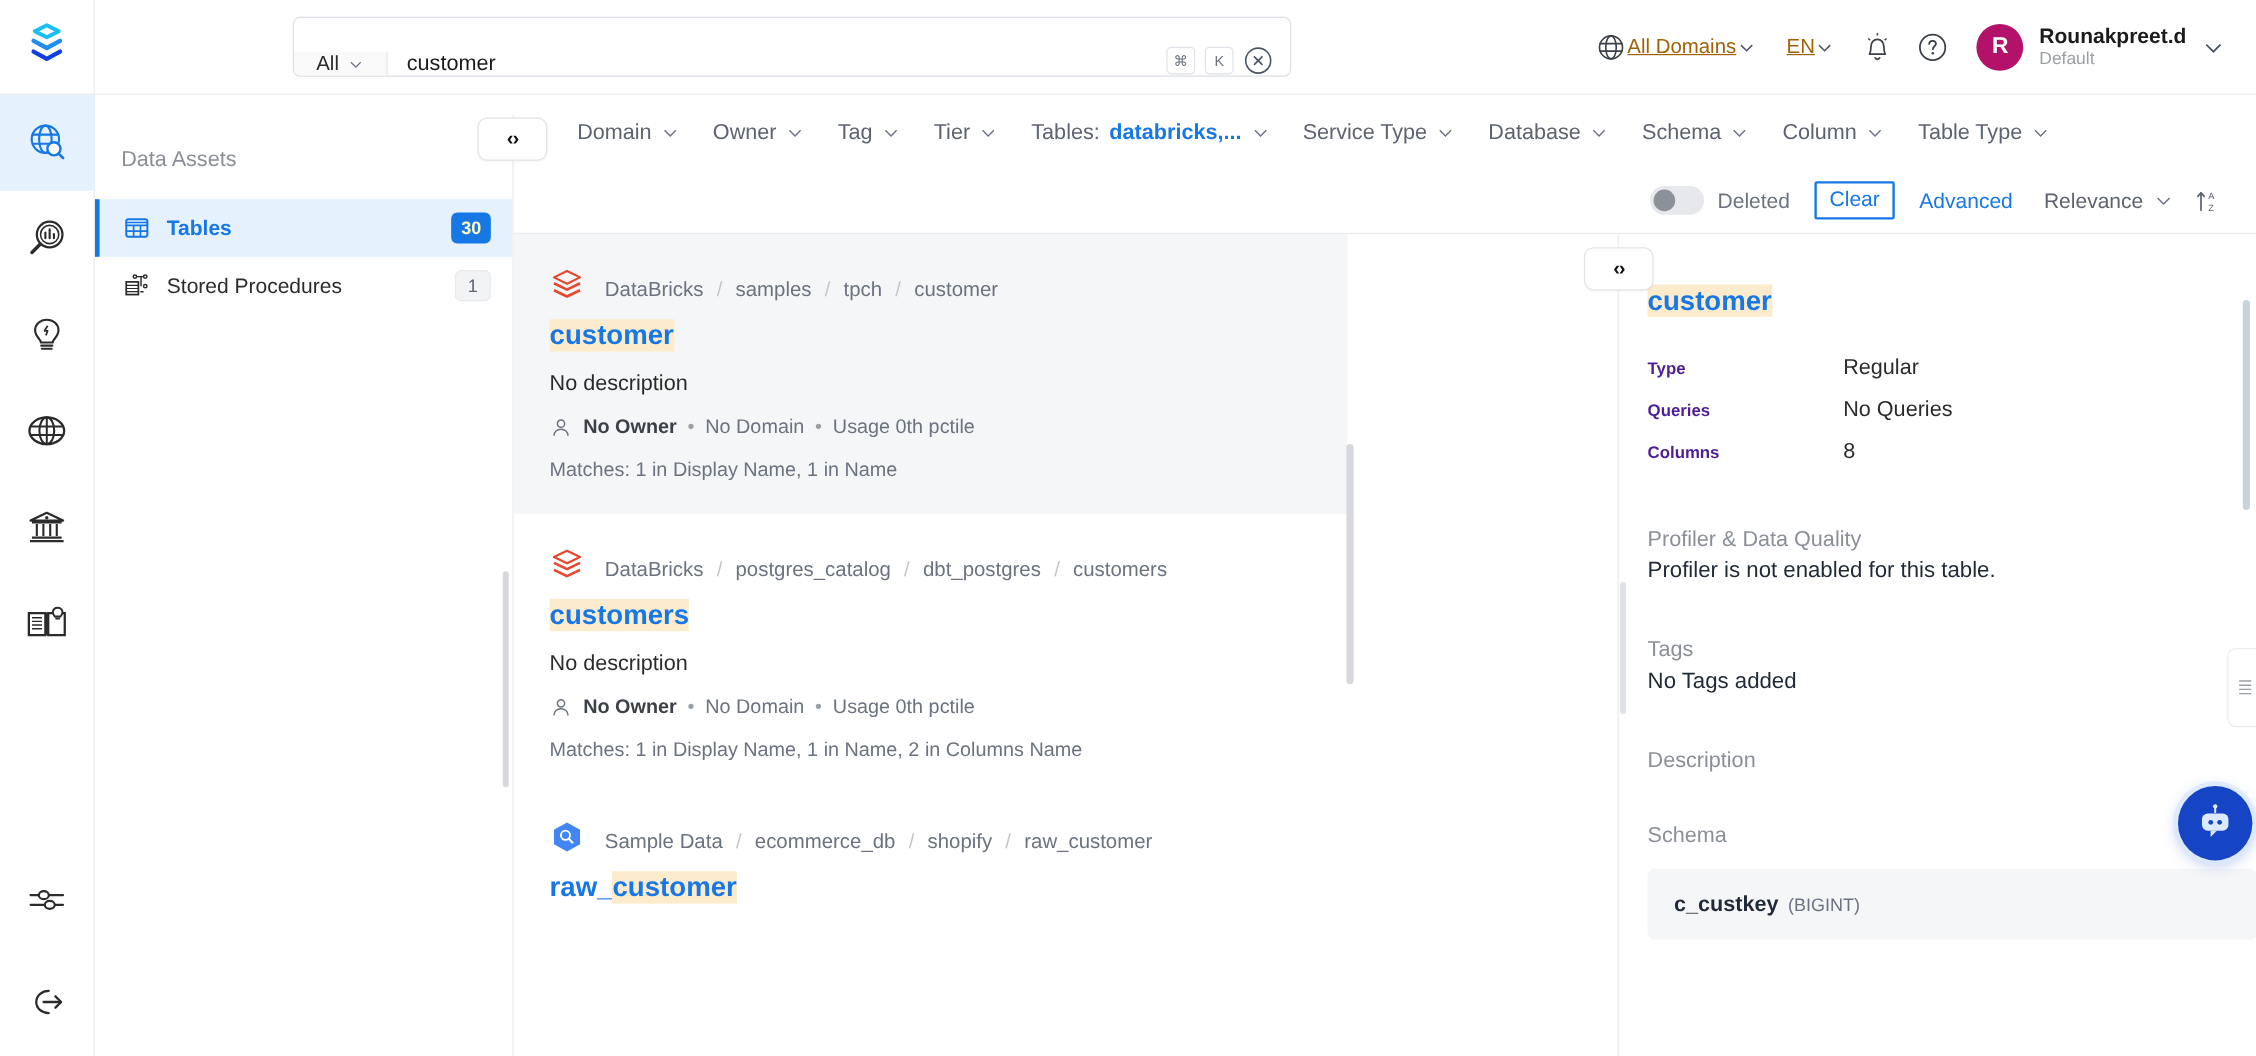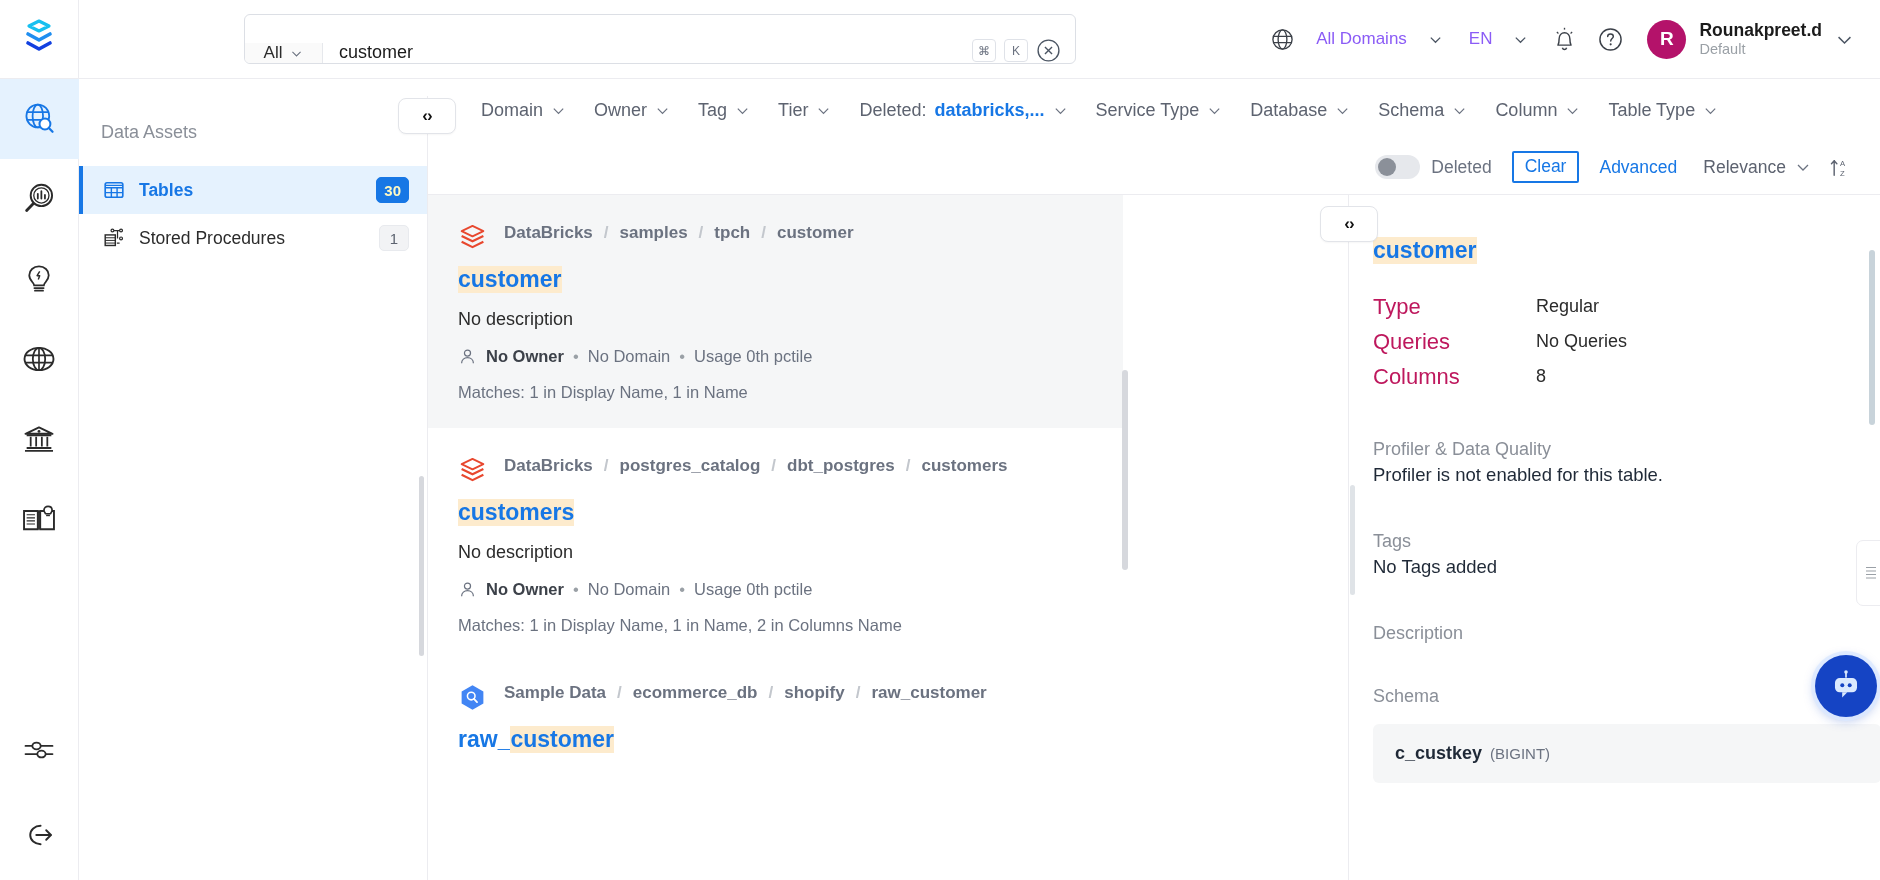--- a/index.html
+++ b/index.html
@@ -48,23 +48,23 @@
     display: flex; align-items: center; justify-content: center;
     font-size: 12px; color: #6b7280;
   }
   .clear-circle { width: 25px; height: 25px; cursor: pointer; }
 
   .header-right {
     margin-left: auto; display: flex; align-items: center;
     gap: 0px; padding-right: 20px; height: 79px;
   }
   .hr-item {
-    display: flex; align-items: center; gap: 21px;
-    font-size: 17px; color: #8b5cf6; cursor: pointer;
-    padding: 0 13px; height: 79px;
+    display: flex; align-items: center; gap: 1px;
+    font-size: 17px; color: #a16207; cursor: pointer;
+    padding: 0 13px; height: 79px; text-decoration: underline;
   }
   .chev { display: inline-block; }
   .icon-btn {
     width: 46px; height: 79px; display: flex; align-items: center; justify-content: center;
     cursor: pointer;
   }
   .avatar {
     width: 39px; height: 39px; border-radius: 50%;
     background: #b4126a; color: #fff;
     display: flex; align-items: center; justify-content: center;
@@ -171,21 +171,21 @@
     overflow: hidden; background: #fff; padding: 0;
   }
   .card {
     position: relative; margin: 0 0 0 0; padding: 28px 0 26px 30px;
   }
   .card.selected {
     background: #f5f6f7; border-left: 5px solid #1777e5;
     margin-left: -25px; padding-left: 50px;
     width: 720px;
   }
-  .crumbs { display: flex; align-items: flex-start; gap: 11px; font-size: 17px; color: #6b7280; font-weight: bold; }
+  .crumbs { display: flex; align-items: flex-end; gap: 11px; font-size: 17px; color: #6b7280; }
   .crumb-sep { color: #c3c7cd; }
   .crumb { cursor: pointer; }
   .svc-icon { width: 29px; height: 29px; flex: 0 0 29px; margin-right: 6px; }
   .card-title {
     margin-top: 14px; font-size: 23px; font-weight: 700; color: #1777e5;
     display: inline-block; cursor: pointer;
   }
   .hl { background: #fdebcd; }
   .card-desc { margin-top: 16px; font-size: 18px; color: #2b2b2b; }
   .card-meta {
@@ -206,21 +206,21 @@
     position: absolute; top: 195px; left: 1348px; width: 532px; height: 685px;
     background: #fff; border-left: 1px solid #ececf0; overflow: hidden;
     padding: 0 0 0 24px;
   }
   .rp-title {
     margin-top: 42px; font-size: 23px; font-weight: 700; color: #1777e5;
     display: inline-block;
   }
   .rp-rows { margin-top: 25px; }
   .rp-row { display: flex; align-items: center; height: 35px; }
-  .rp-key { width: 163px; flex: 0 0 163px; font-size: 22px; color: #be185d; }
+  .rp-key { width: 163px; flex: 0 0 163px; font-size: 14px; color: #4c1d95; font-weight: bold; }
   .rp-val { font-size: 18px; color: #2b2b2b; }
   .rp-section { margin-top: 45px; }
   .rp-sec-title { font-size: 18px; color: #8a8f98; }
   .rp-sec-body { margin-top: 4px; font-size: 18.5px; color: #1f2937; }
   .rp-schema-card {
     margin-top: 17px; background: #f5f6f7; border-radius: 6px;
     padding: 19px 0 19px 22px; width: 508px;
   }
   .rp-col-name { font-size: 18px; font-weight: 700; color: #1f2937; }
   .rp-col-type { font-size: 15px; color: #6b7280; margin-left: 8px; }
@@ -467,21 +467,21 @@
             <path d="M3 6 L8 11 L13 6" fill="none" stroke="#6b7280" stroke-width="1.3"></path>
           </svg>
       </div>
       <div class="filt">
         <span class="fkey">Tier</span>
         <svg class="chev" width="15" height="15" viewBox="0 0 16 16">
             <path d="M3 6 L8 11 L13 6" fill="none" stroke="#6b7280" stroke-width="1.3"></path>
           </svg>
       </div>
       <div class="filt">
-        <span class="fkey">Deleted:</span>
+        <span class="fkey">Tables:</span>
         <span class="fval">databricks,...</span>
         <svg class="chev" width="15" height="15" viewBox="0 0 16 16">
             <path d="M3 6 L8 11 L13 6" fill="none" stroke="#6b7280" stroke-width="1.3"></path>
           </svg>
       </div>
       <div class="filt">
         <span class="fkey">Service Type</span>
         <svg class="chev" width="15" height="15" viewBox="0 0 16 16">
             <path d="M3 6 L8 11 L13 6" fill="none" stroke="#6b7280" stroke-width="1.3"></path>
           </svg>

